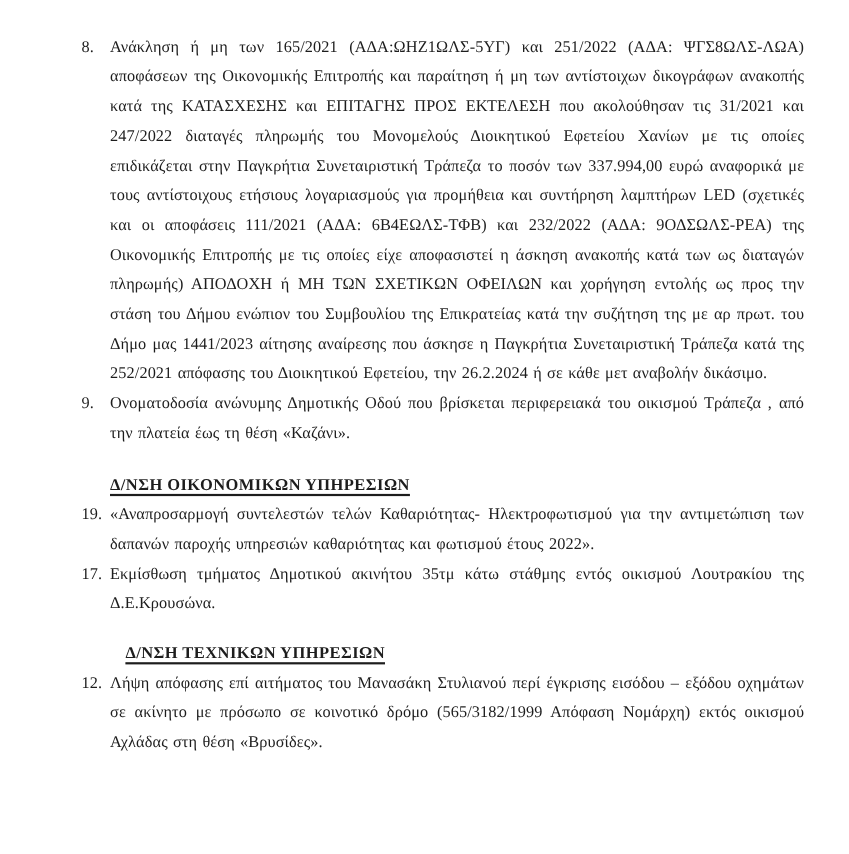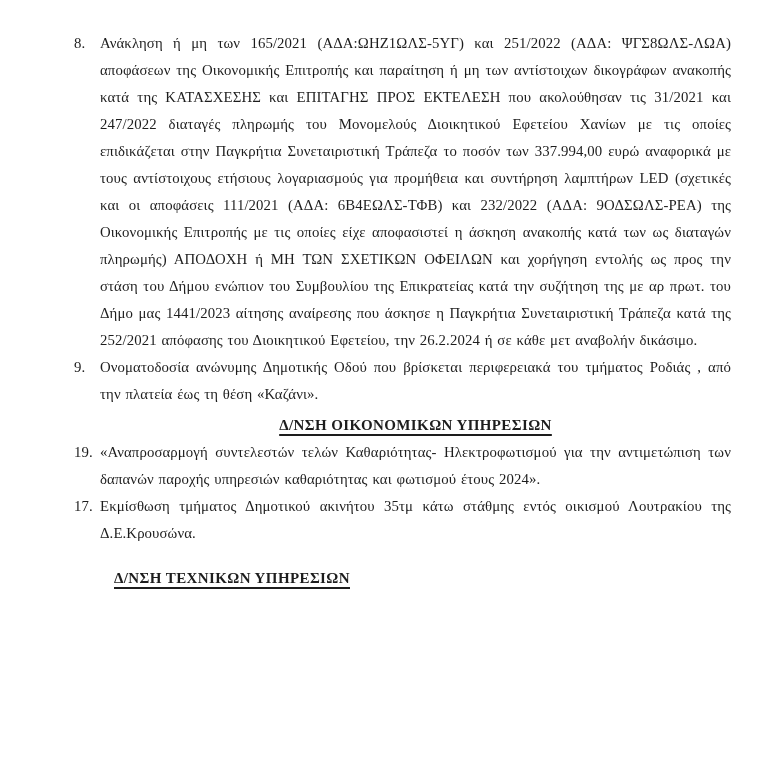--- a/index.html
+++ b/index.html
@@ -42,51 +42,54 @@
     margin-left: 26px;
     font-size: 15px;
     line-height: 27px;
     font-weight: bold;
     letter-spacing: 0.4px;
     text-decoration: underline;
     text-underline-offset: 4px;
     text-decoration-thickness: 1.5px;
   }
   .heading.first {
-    margin-top: 4px;
-    text-align: center;
+    margin-top: 20px;
   }
   .heading.second {
     margin-top: 18px;
     margin-left: 40px;
   }
 </style>
 </head>
 <body>
 
 <div class="page">
 
   <div class="list-item">
     <span class="num">8.</span>
     <span class="txt">Ανάκληση ή μη των 165/2021 (ΑΔΑ:ΩΗΖ1ΩΛΣ-5ΥΓ) και 251/2022 (ΑΔΑ: ΨΓΣ8ΩΛΣ-ΛΩΑ) αποφάσεων της Οικονομικής Επιτροπής και παραίτηση ή μη των αντίστοιχων δικογράφων ανακοπής κατά της ΚΑΤΑΣΧΕΣΗΣ και ΕΠΙΤΑΓΗΣ ΠΡΟΣ ΕΚΤΕΛΕΣΗ που ακολούθησαν τις 31/2021 και 247/2022 διαταγές πληρωμής του Μονομελούς Διοικητικού Εφετείου Χανίων με τις οποίες επιδικάζεται στην Παγκρήτια Συνεταιριστική Τράπεζα το ποσόν των 337.994,00 ευρώ αναφορικά με τους αντίστοιχους ετήσιους λογαριασμούς για προμήθεια και συντήρηση λαμπτήρων LED (σχετικές και οι αποφάσεις 111/2021 (ΑΔΑ: 6Β4ΕΩΛΣ-ΤΦΒ) και 232/2022 (ΑΔΑ: 9ΟΔΣΩΛΣ-ΡΕΑ) της Οικονομικής Επιτροπής με τις οποίες είχε αποφασιστεί η άσκηση ανακοπής κατά των ως διαταγών πληρωμής) ΑΠΟΔΟΧΗ ή ΜΗ ΤΩΝ ΣΧΕΤΙΚΩΝ ΟΦΕΙΛΩΝ και χορήγηση εντολής ως προς την στάση του Δήμου ενώπιον του Συμβουλίου της Επικρατείας κατά την συζήτηση της με αρ πρωτ. του Δήμο μας 1441/2023 αίτησης αναίρεσης που άσκησε η Παγκρήτια Συνεταιριστική Τράπεζα κατά της 252/2021 απόφασης του Διοικητικού Εφετείου, την 26.2.2024 ή σε κάθε μετ αναβολήν δικάσιμο.</span>
   </div>
 
   <div class="list-item">
     <span class="num">9.</span>
-    <span class="txt">Ονοματοδοσία ανώνυμης Δημοτικής Οδού που βρίσκεται περιφερειακά του τμήματος Ροδιάς , από την πλατεία έως τη θέση «Καζάνι».</span>
+    <span class="txt">Ονοματοδοσία ανώνυμης Δημοτικής Οδού που βρίσκεται περιφερειακά του οικισμού Τράπεζα , από την πλατεία έως τη θέση «Καζάνι».</span>
   </div>
 
   <div class="heading first">Δ/ΝΣΗ ΟΙΚΟΝΟΜΙΚΩΝ ΥΠΗΡΕΣΙΩΝ</div>
 
   <div class="list-item">
     <span class="num">19.</span>
-    <span class="txt">«Αναπροσαρμογή συντελεστών τελών Καθαριότητας- Ηλεκτροφωτισμού για την αντιμετώπιση των δαπανών παροχής υπηρεσιών καθαριότητας και φωτισμού έτους 2024».</span>
+    <span class="txt">«Αναπροσαρμογή συντελεστών τελών Καθαριότητας- Ηλεκτροφωτισμού για την αντιμετώπιση των δαπανών παροχής υπηρεσιών καθαριότητας και φωτισμού έτους 2022».</span>
   </div>
 
   <div class="list-item">
     <span class="num">17.</span>
     <span class="txt">Εκμίσθωση τμήματος Δημοτικού ακινήτου 35τμ κάτω στάθμης εντός οικισμού Λουτρακίου της Δ.Ε.Κρουσώνα.</span>
   </div>
 
   <div class="heading second">Δ/ΝΣΗ ΤΕΧΝΙΚΩΝ ΥΠΗΡΕΣΙΩΝ</div>
 
+  <div class="list-item">
+    <span class="num">12.</span>
+    <span class="txt">Λήψη απόφασης επί αιτήματος του Μανασάκη Στυλιανού περί έγκρισης εισόδου – εξόδου οχημάτων σε ακίνητο με πρόσωπο σε κοινοτικό δρόμο (565/3182/1999 Απόφαση Νομάρχη) εκτός οικισμού Αχλάδας στη θέση «Βρυσίδες».</span>
+  </div>
 
 </div>
 
 </body></html>

